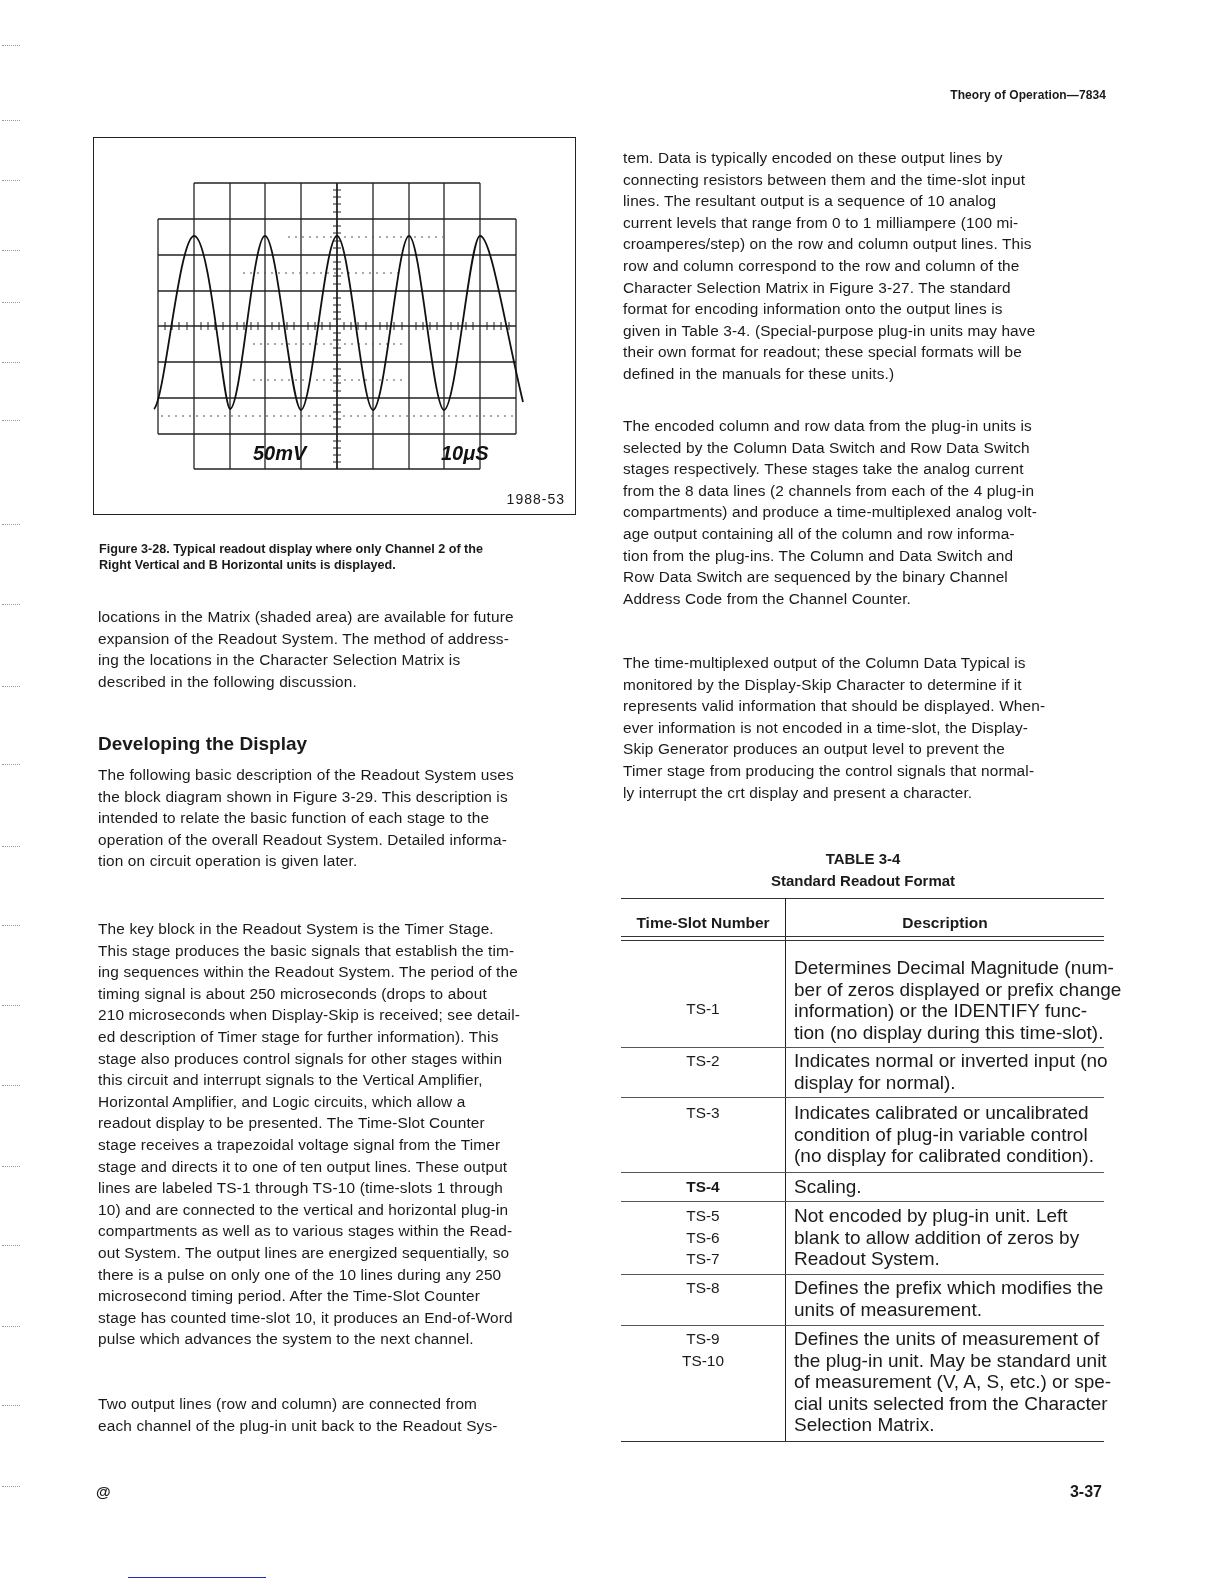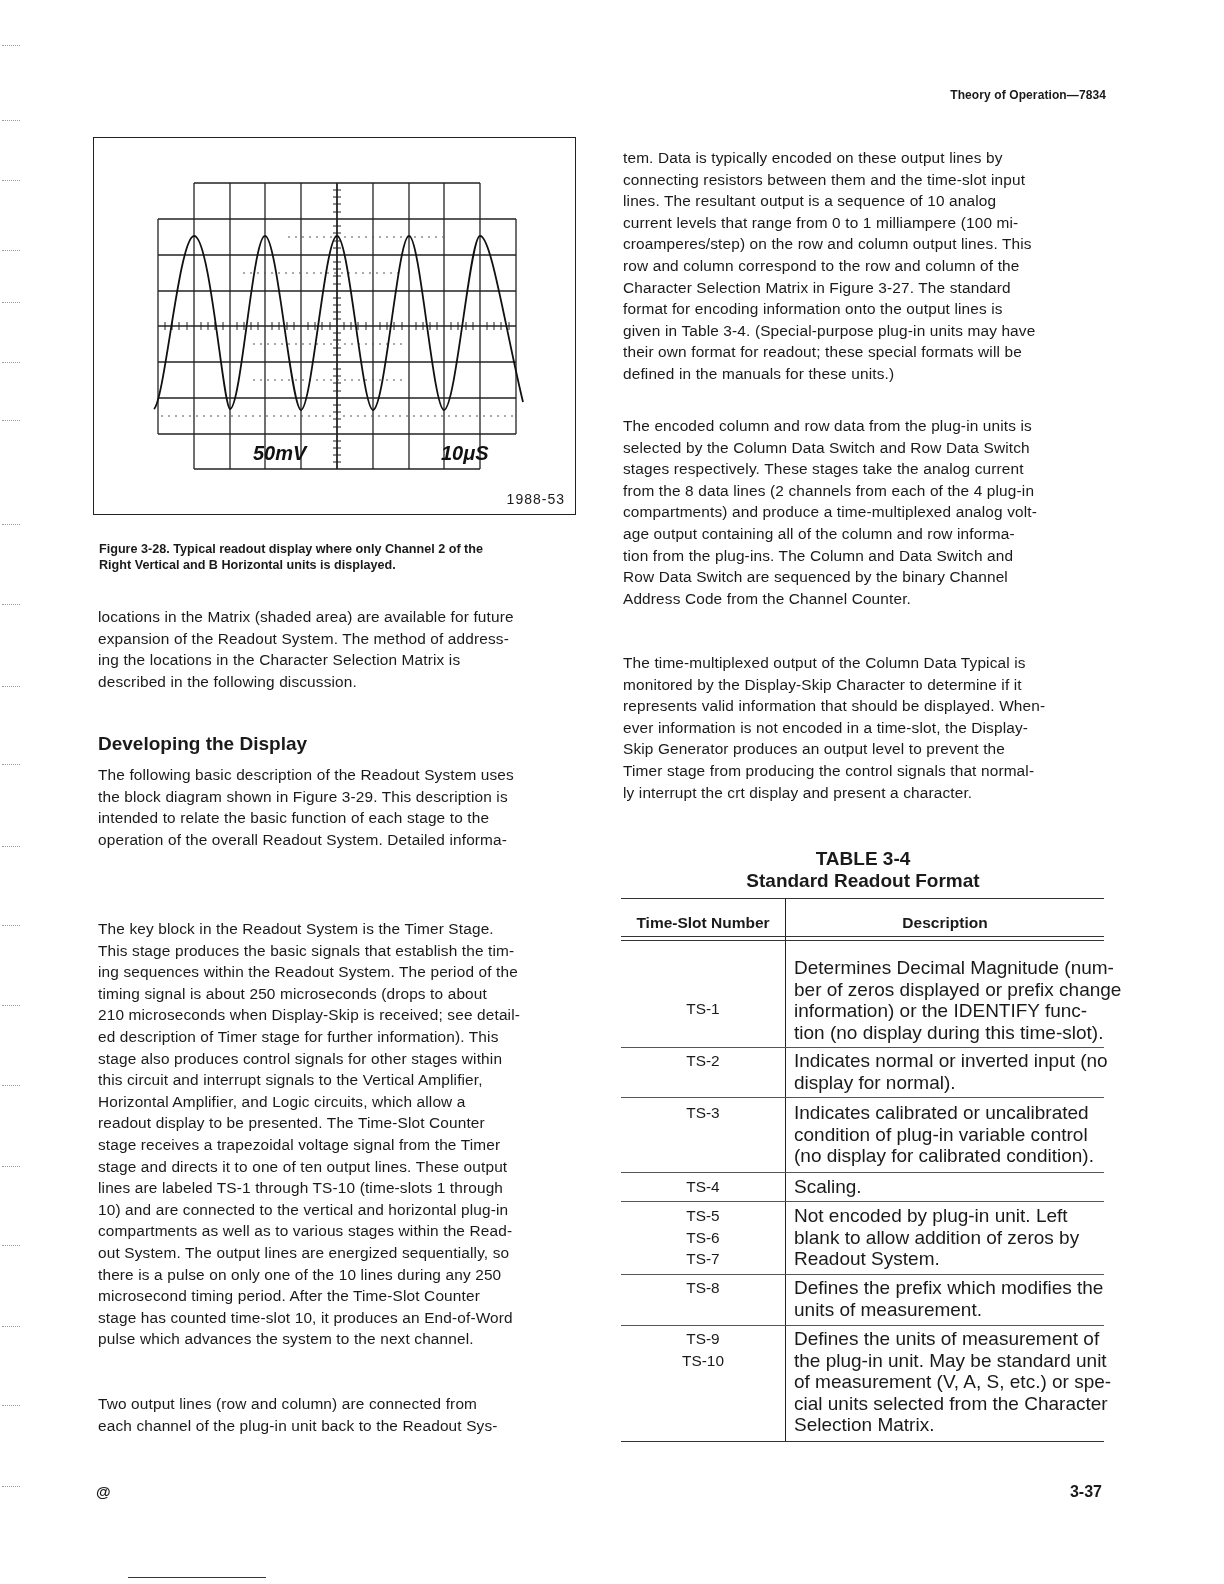--- a/index.html
+++ b/index.html
@@ -31,21 +31,21 @@
     text-align-last: left; letter-spacing: 0.15px;
   }
   .para .ln { display: block; white-space: nowrap; }
   .left-col { left: 98px; width: 480px; }
   .right-col { left: 623px; width: 480px; }
   .section-heading {
     left: 98px; top: 733px; font-weight: bold; font-size: 19px;
   }
   .table-title {
     left: 623px; top: 848px; width: 480px; text-align: center;
-    font-weight: bold; font-size: 19px; line-height: 22px;
+    font-weight: bold; font-size: 15px; line-height: 22px;
   }
   .tbl-top { left: 621px; top: 898px; width: 483px; border-top: 1.5px solid #333; }
   .tbl-head-rule { left: 621px; top: 936px; width: 483px; height: 3px;
     border-top: 1.5px solid #333; border-bottom: 1.5px solid #333; }
   .tbl-vrule { left: 785px; top: 898px; width: 0; height: 543px; border-left: 1.5px solid #222; }
   .tbl-bottom { left: 621px; top: 1441px; width: 483px; border-top: 1.5px solid #333; }
   .th { font-weight: bold; font-size: 15.5px; }
   .th-slot { left: 621px; top: 914px; width: 164px; text-align: center; }
   .th-desc { left: 786px; top: 914px; width: 318px; text-align: center; }
   .row-rule { left: 621px; width: 483px; border-top: 1px solid #555; }
@@ -121,20 +121,21 @@
   <span class="ln">described in the following discussion.</span>
 </div>
 
 <div class="abs section-heading">Developing the Display</div>
 
 <div class="abs para left-col" style="top:764px;">
   <span class="ln">The following basic description of the Readout System uses</span>
   <span class="ln">the block diagram shown in Figure 3-29. This description is</span>
   <span class="ln">intended to relate the basic function of each stage to the</span>
   <span class="ln">operation of the overall Readout System. Detailed informa-</span>
+  <span class="ln">tion on circuit operation is given later.</span>
 </div>
 
 <div class="abs para left-col" style="top:918px;">
   <span class="ln">The key block in the Readout System is the Timer Stage.</span>
   <span class="ln">This stage produces the basic signals that establish the tim-</span>
   <span class="ln">ing sequences within the Readout System. The period of the</span>
   <span class="ln">timing signal is about 250 microseconds (drops to about</span>
   <span class="ln">210 microseconds when Display-Skip is received; see detail-</span>
   <span class="ln">ed description of Timer stage for further information). This</span>
   <span class="ln">stage also produces control signals for other stages within</span>
@@ -228,21 +229,21 @@
 <div class="abs cell-slot" style="top:1102px;">
   <div>TS-3</div>
 </div>
 <div class="abs cell-desc" style="top:1102px;">
   <span class="ln">Indicates calibrated or uncalibrated</span>
   <span class="ln">condition of plug-in variable control</span>
   <span class="ln">(no display for calibrated condition).</span>
 </div>
 <div class="abs row-rule" style="top:1172px;"></div>
 
-<div class="abs cell-slot" style="top:1176px;">
+<div class="abs cell-slot" style="top:1176px;font-weight:bold;">
   <div>TS-4</div>
 </div>
 <div class="abs cell-desc" style="top:1176px;">
   <span class="ln">Scaling.</span>
 </div>
 <div class="abs row-rule" style="top:1201px;"></div>
 
 <div class="abs cell-slot" style="top:1205px;">
   <div>TS-5</div>
   <div>TS-6</div>

